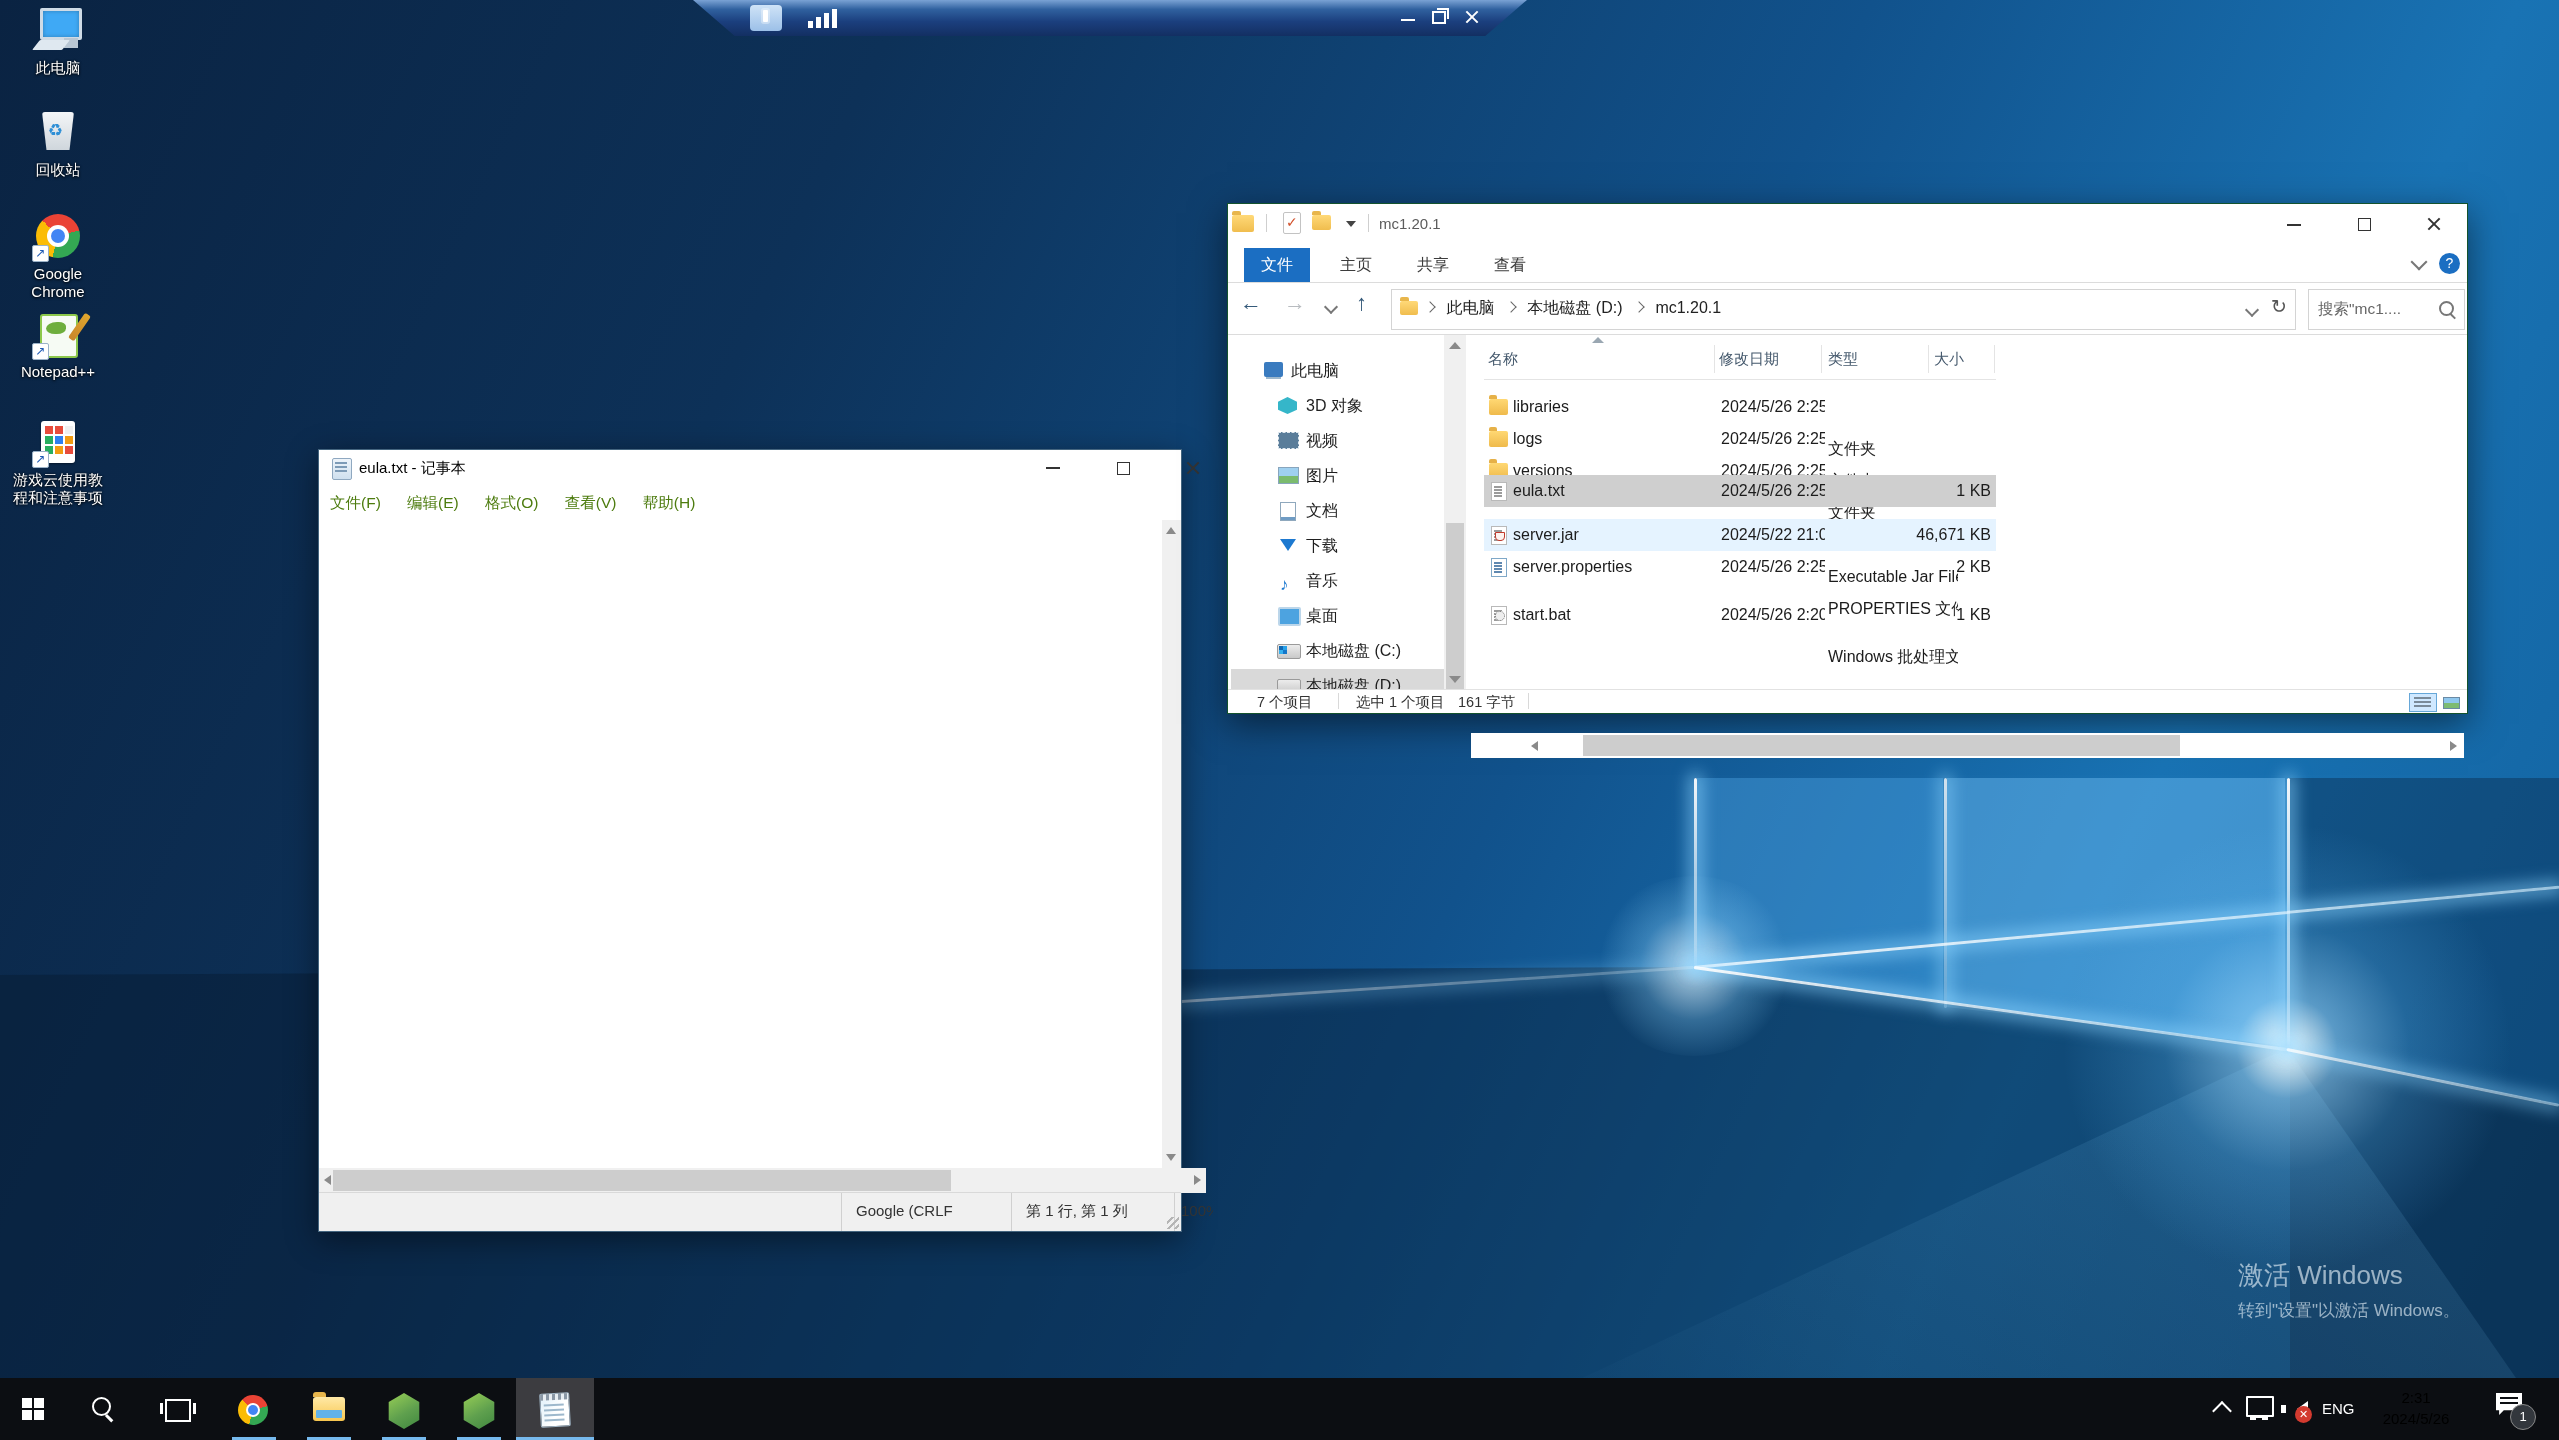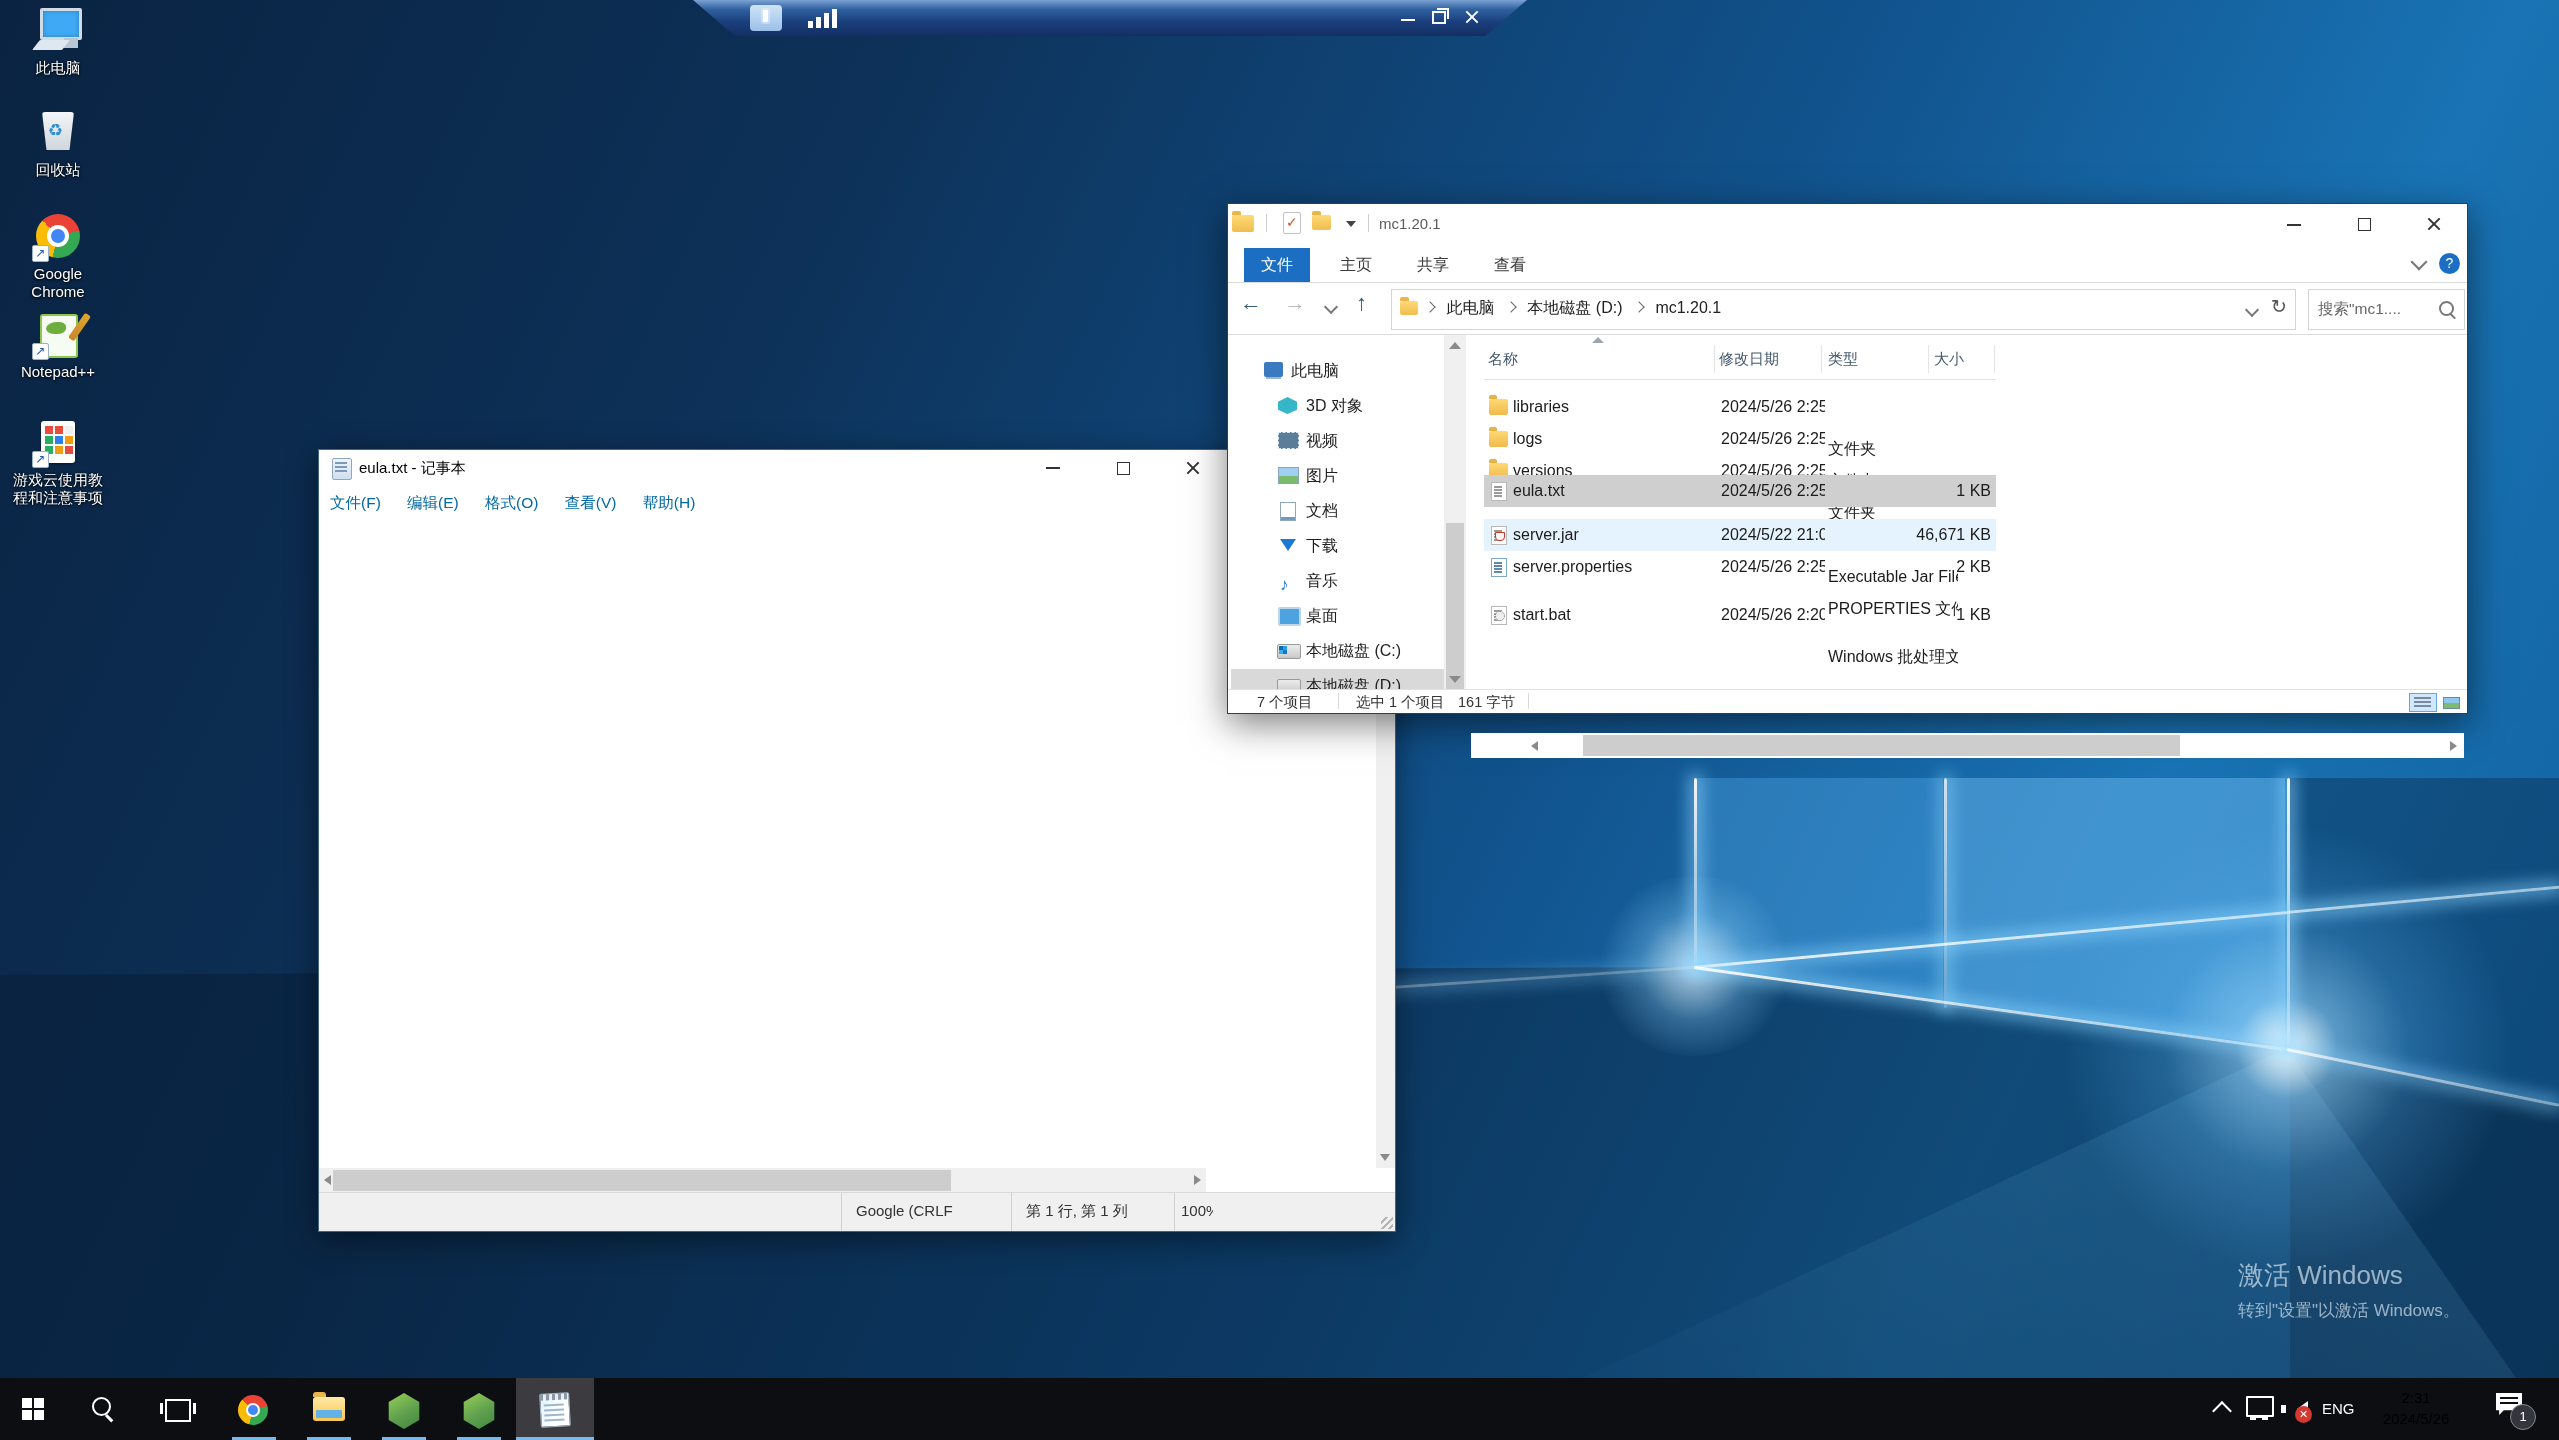--- a/index.html
+++ b/index.html
@@ -47,30 +47,30 @@
   .sigbars{position:absolute;left:115px;top:8px;width:34px;height:20px;}
   .sigbars i{position:absolute;bottom:0;width:5px;background:#fff;}
   .cbbtn{position:absolute;top:6px;width:26px;height:22px;color:#fff;}
   .dash{position:absolute;left:5px;top:13px;width:14px;height:2px;background:#fff;}
   .rest{position:absolute;left:6px;top:5px;width:10px;height:9px;border:2px solid #fff;}
   .rest::before{content:"";position:absolute;left:3px;top:-5px;width:10px;height:9px;border:2px solid #fff;border-bottom:none;border-left:none;}
   .xg{position:absolute;left:50%;top:50%;width:16px;height:2px;background:#fff;}
   .xg.a{transform:translate(-50%,-50%) rotate(45deg);}
   .xg.b{transform:translate(-50%,-50%) rotate(-45deg);}
   
-  #notepad{position:absolute;left:318px;top:449px;width:1078px;height:783px;background:#fff;border:1px solid #44657f;box-shadow:0 8px 30px rgba(0,0,0,.45);box-sizing:border-box;}
+  #notepad{position:absolute;left:318px;top:449px;width:864px;height:783px;background:#fff;border:1px solid #44657f;box-shadow:0 8px 30px rgba(0,0,0,.45);box-sizing:border-box;}
   #np-title{position:absolute;left:0;top:0;right:0;height:36px;background:#fff;}
   #np-title .txt{position:absolute;left:40px;top:9px;font-size:15px;color:#000;}
   .npicon{position:absolute;left:13px;top:8px;width:18px;height:20px;background:linear-gradient(#eef4fa,#cfe0ef);border:1px solid #8fa8c0;border-radius:2px;}
   .npicon::before{content:"";position:absolute;left:2px;top:3px;width:12px;height:1.5px;background:#7d9bb7;box-shadow:0 4px 0 #7d9bb7,0 8px 0 #7d9bb7;}
   .capbtn{position:absolute;top:0;width:58px;height:35px;color:#222;}
   .capbtn .dash{background:#333;left:22px;top:17px;}
   .capbtn .sq{position:absolute;left:23px;top:12px;width:11px;height:11px;border:1.5px solid #333;}
   .capbtn .xg{background:#333;}
-  #np-menu{position:absolute;left:0;top:36px;right:8px;height:34px;font-size:15.5px;color:#0369a1;}
+  #np-menu{position:absolute;left:0;top:36px;right:8px;height:34px;font-size:15.5px;color:#4d7c0f;}
   #np-menu span{display:inline-block;padding:7px 11px 0 11px;}
   #np-text{position:absolute;left:0;top:70px;width:887px;height:648px;background:#fff;overflow:hidden;border-top:1px solid #e5e5e5;}
   #np-text .ln{position:absolute;left:4px;white-space:nowrap;font-size:23px;letter-spacing:.3px;color:#000;}
   #caret{position:absolute;left:3px;top:8px;width:1.5px;height:26px;background:#000;}
   .vscroll{position:absolute;right:0;top:70px;width:19px;height:648px;background:#f0f0f0;}
   .hscroll{position:absolute;left:0;top:718px;width:887px;height:25px;background:#f0f0f0;}
   .sb-arrow{position:absolute;width:0;height:0;}
   .thumb{position:absolute;background:#cdcdcd;}
   #np-status{position:absolute;left:0;bottom:0;right:0;height:38px;background:#f0f0f0;border-top:1px solid #d9d9d9;font-size:15px;color:#333;}
   .np-cell{position:absolute;top:0;height:100%;border-left:1px solid #d0d0d0;padding:9px 0 0 14px;box-sizing:border-box;white-space:nowrap;overflow:hidden;}

